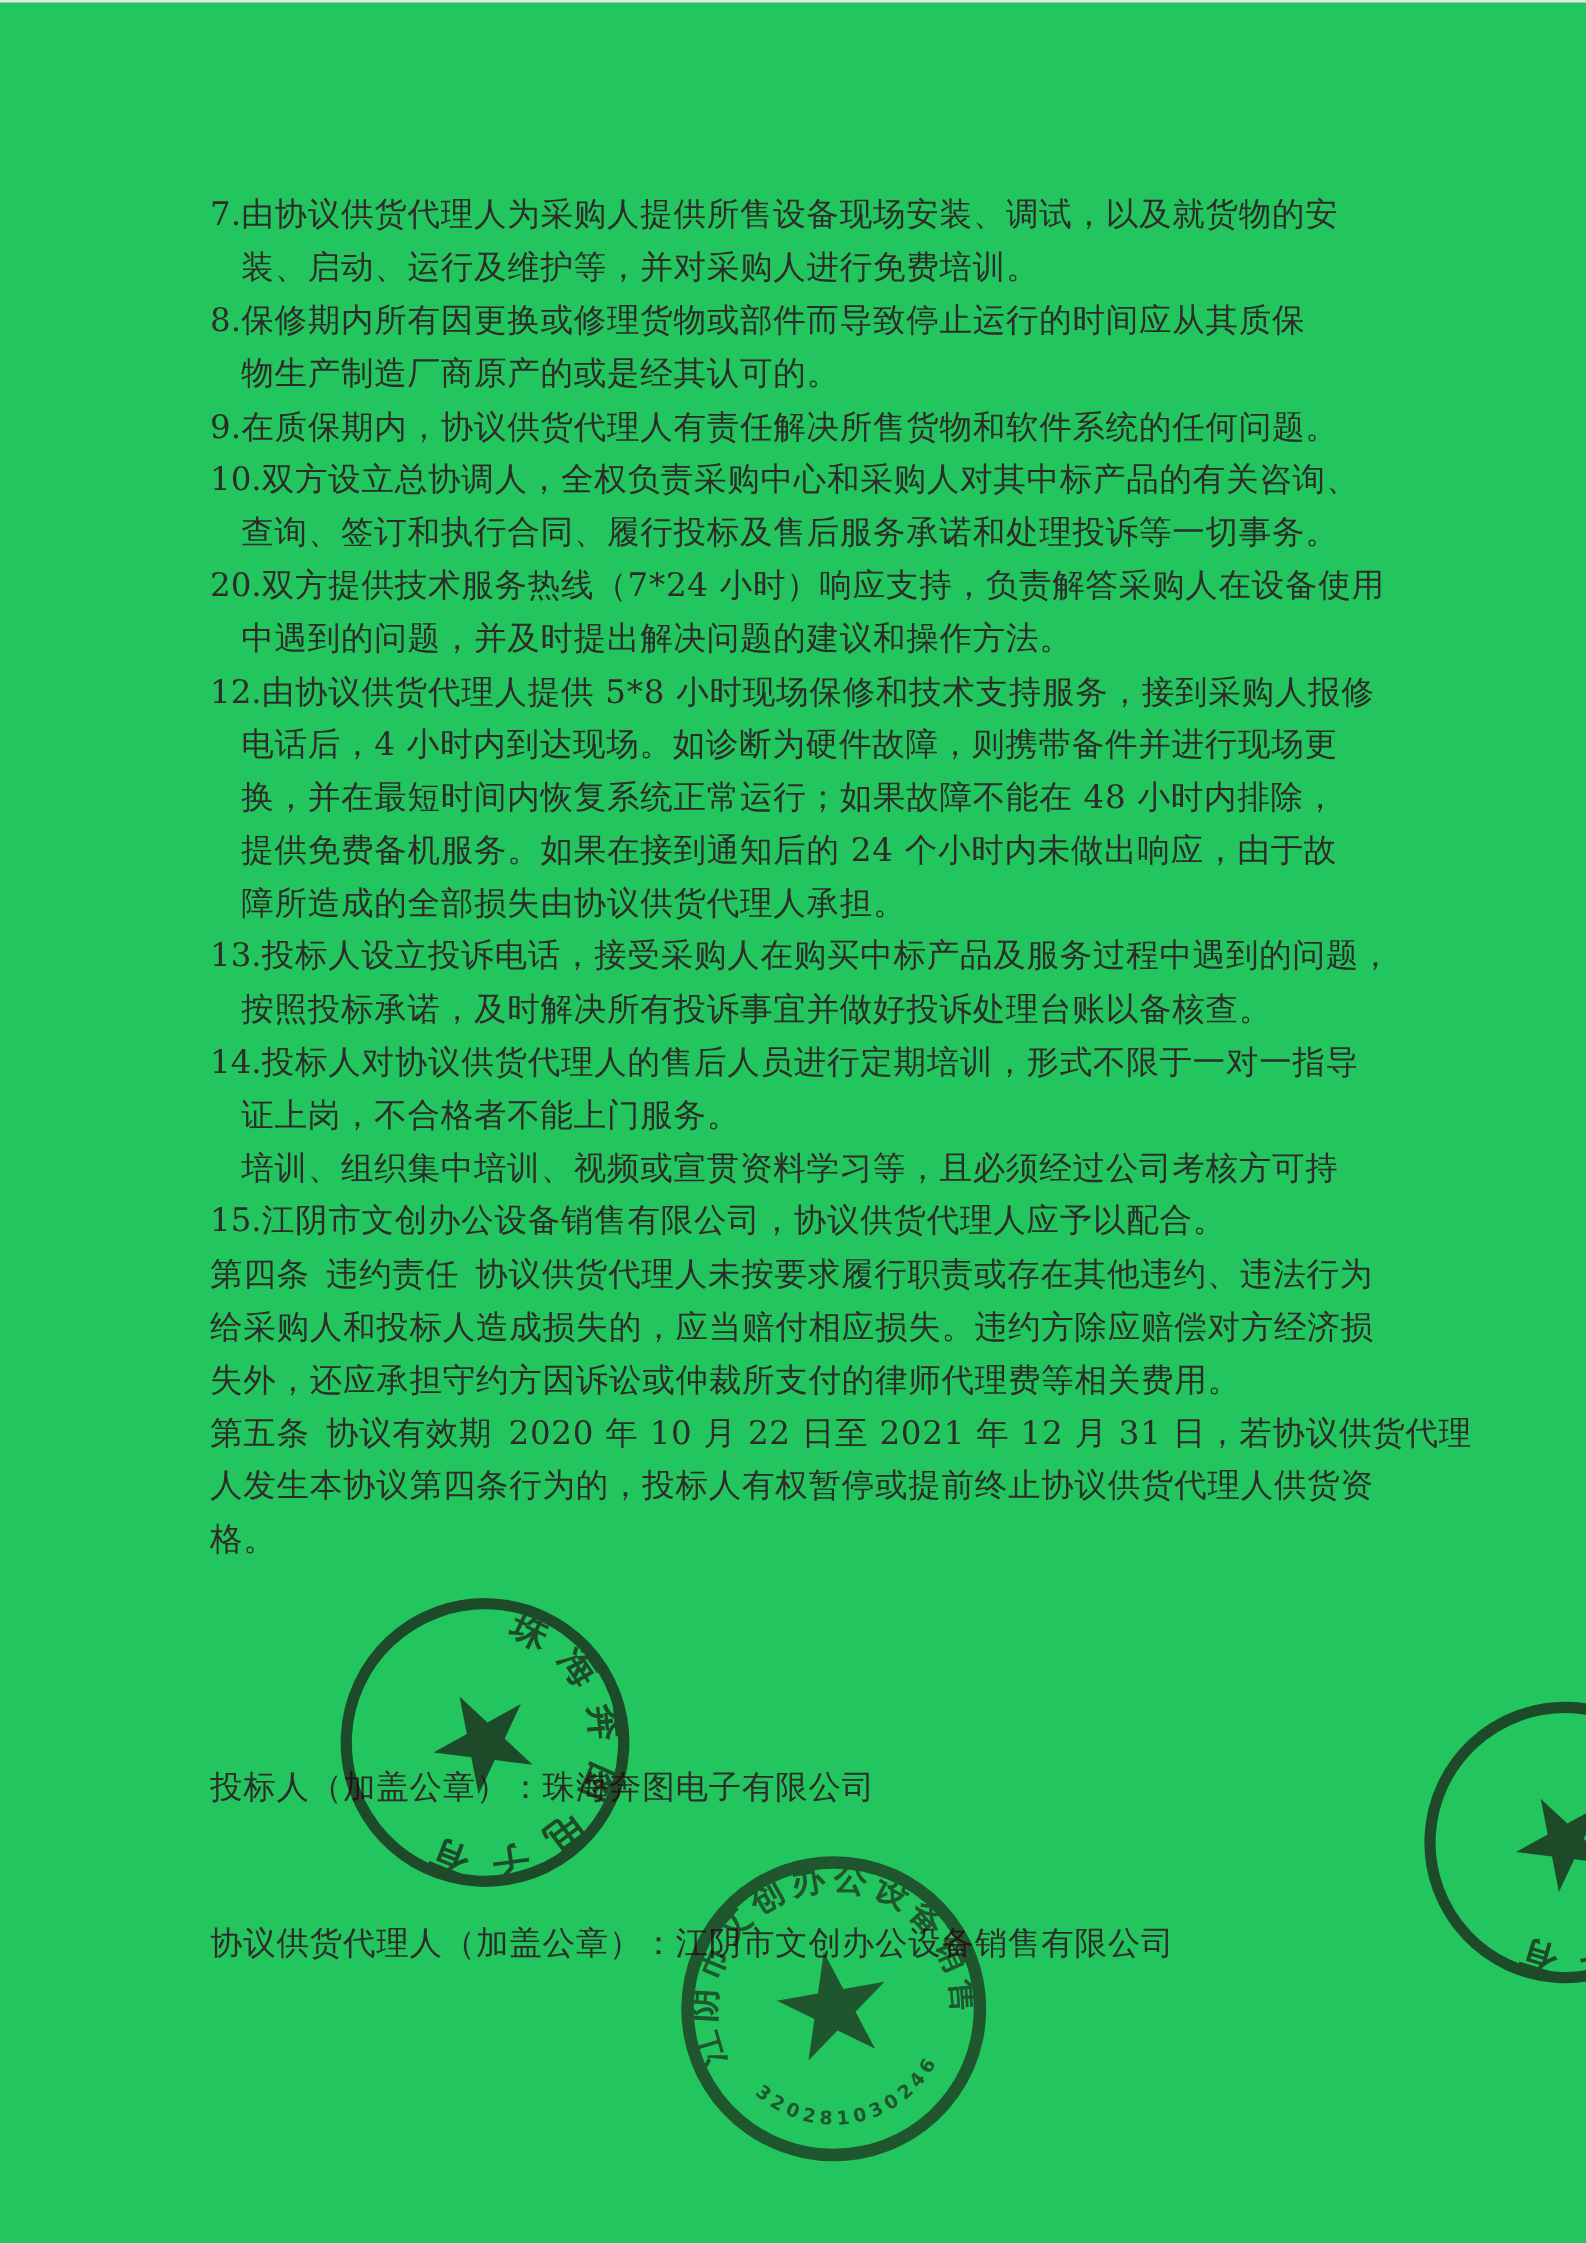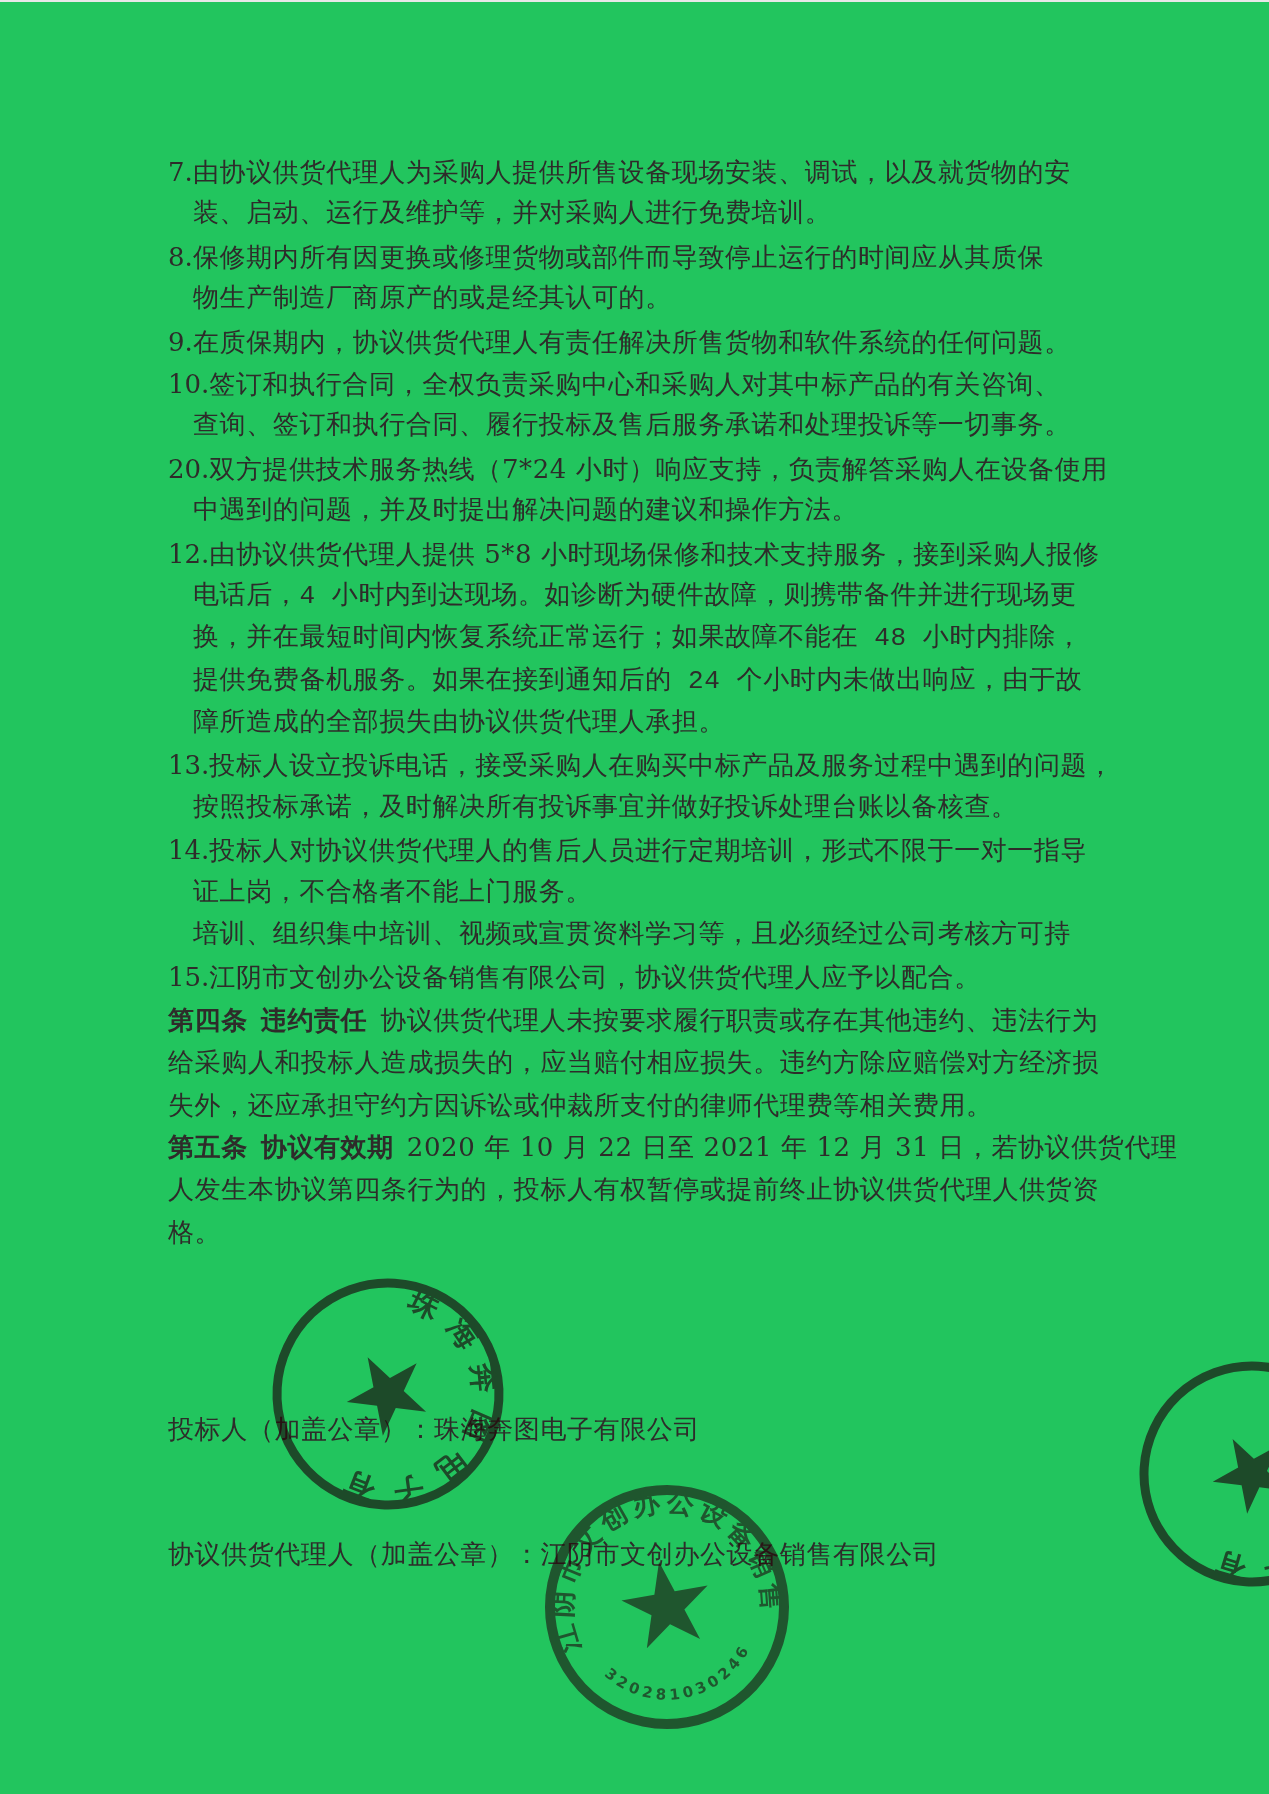--- a/index.html
+++ b/index.html
@@ -16,22 +16,22 @@
     position:absolute;left:168px;top:149px;width:905px;
   }
   .tl{
     height:42.4px;line-height:42.4px;
     font-size:26px;letter-spacing:0.6px;
     white-space:nowrap;
   }
   .tl .no{
     display:inline-block;min-width:25px;letter-spacing:0;
   }
-  .cont{padding-left:25px;font-family:Liberation Mono, monospace;}
-  .art-b{font-weight:bold;margin-right:13px;}
+  .cont{padding-left:25px;}
+  .art-b{font-weight:normal;margin-right:13px;}
   .sig{
     position:absolute;left:168px;
     font-size:26px;line-height:29px;letter-spacing:0.6px;
     white-space:nowrap;
     font-family:Liberation Serif, serif;
   }
   .seal{
     position:absolute;
     mix-blend-mode:multiply;
     opacity:0.88;
@@ -47,21 +47,21 @@
   <div class="doc">
 
     <div class="tl"><span class="no">7.</span><span>由协议供货代理人为采购人提供所售设备现场安装、调试，以及就货物的安</span></div>
     <div class="tl cont">装、启动、运行及维护等，并对采购人进行免费培训。</div>
 
     <div class="tl"><span class="no">8.</span><span>保修期内所有因更换或修理货物或部件而导致停止运行的时间应从其质保</span></div>
     <div class="tl cont">物生产制造厂商原产的或是经其认可的。</div>
 
     <div class="tl"><span class="no">9.</span><span>在质保期内，协议供货代理人有责任解决所售货物和软件系统的任何问题。</span></div>
 
-    <div class="tl"><span class="no">10.</span><span>签订和执行合同，全权负责采购中心和采购人对其中标产品的有关咨询、</span></div>
+    <div class="tl"><span class="no">10.</span><span>双方设立总协调人，全权负责采购中心和采购人对其中标产品的有关咨询、</span></div>
     <div class="tl cont">查询、签订和执行合同、履行投标及售后服务承诺和处理投诉等一切事务。</div>
 
     <div class="tl"><span class="no">20.</span><span>双方提供技术服务热线（7*24 小时）响应支持，负责解答采购人在设备使用</span></div>
     <div class="tl cont">中遇到的问题，并及时提出解决问题的建议和操作方法。</div>
 
     <div class="tl"><span class="no">12.</span><span>由协议供货代理人提供 5*8 小时现场保修和技术支持服务，接到采购人报修</span></div>
     <div class="tl cont">电话后，4 小时内到达现场。如诊断为硬件故障，则携带备件并进行现场更</div>
     <div class="tl cont">换，并在最短时间内恢复系统正常运行；如果故障不能在 48 小时内排除，</div>
     <div class="tl cont">提供免费备机服务。如果在接到通知后的 24 个小时内未做出响应，由于故</div>
     <div class="tl cont">障所造成的全部损失由协议供货代理人承担。</div>

